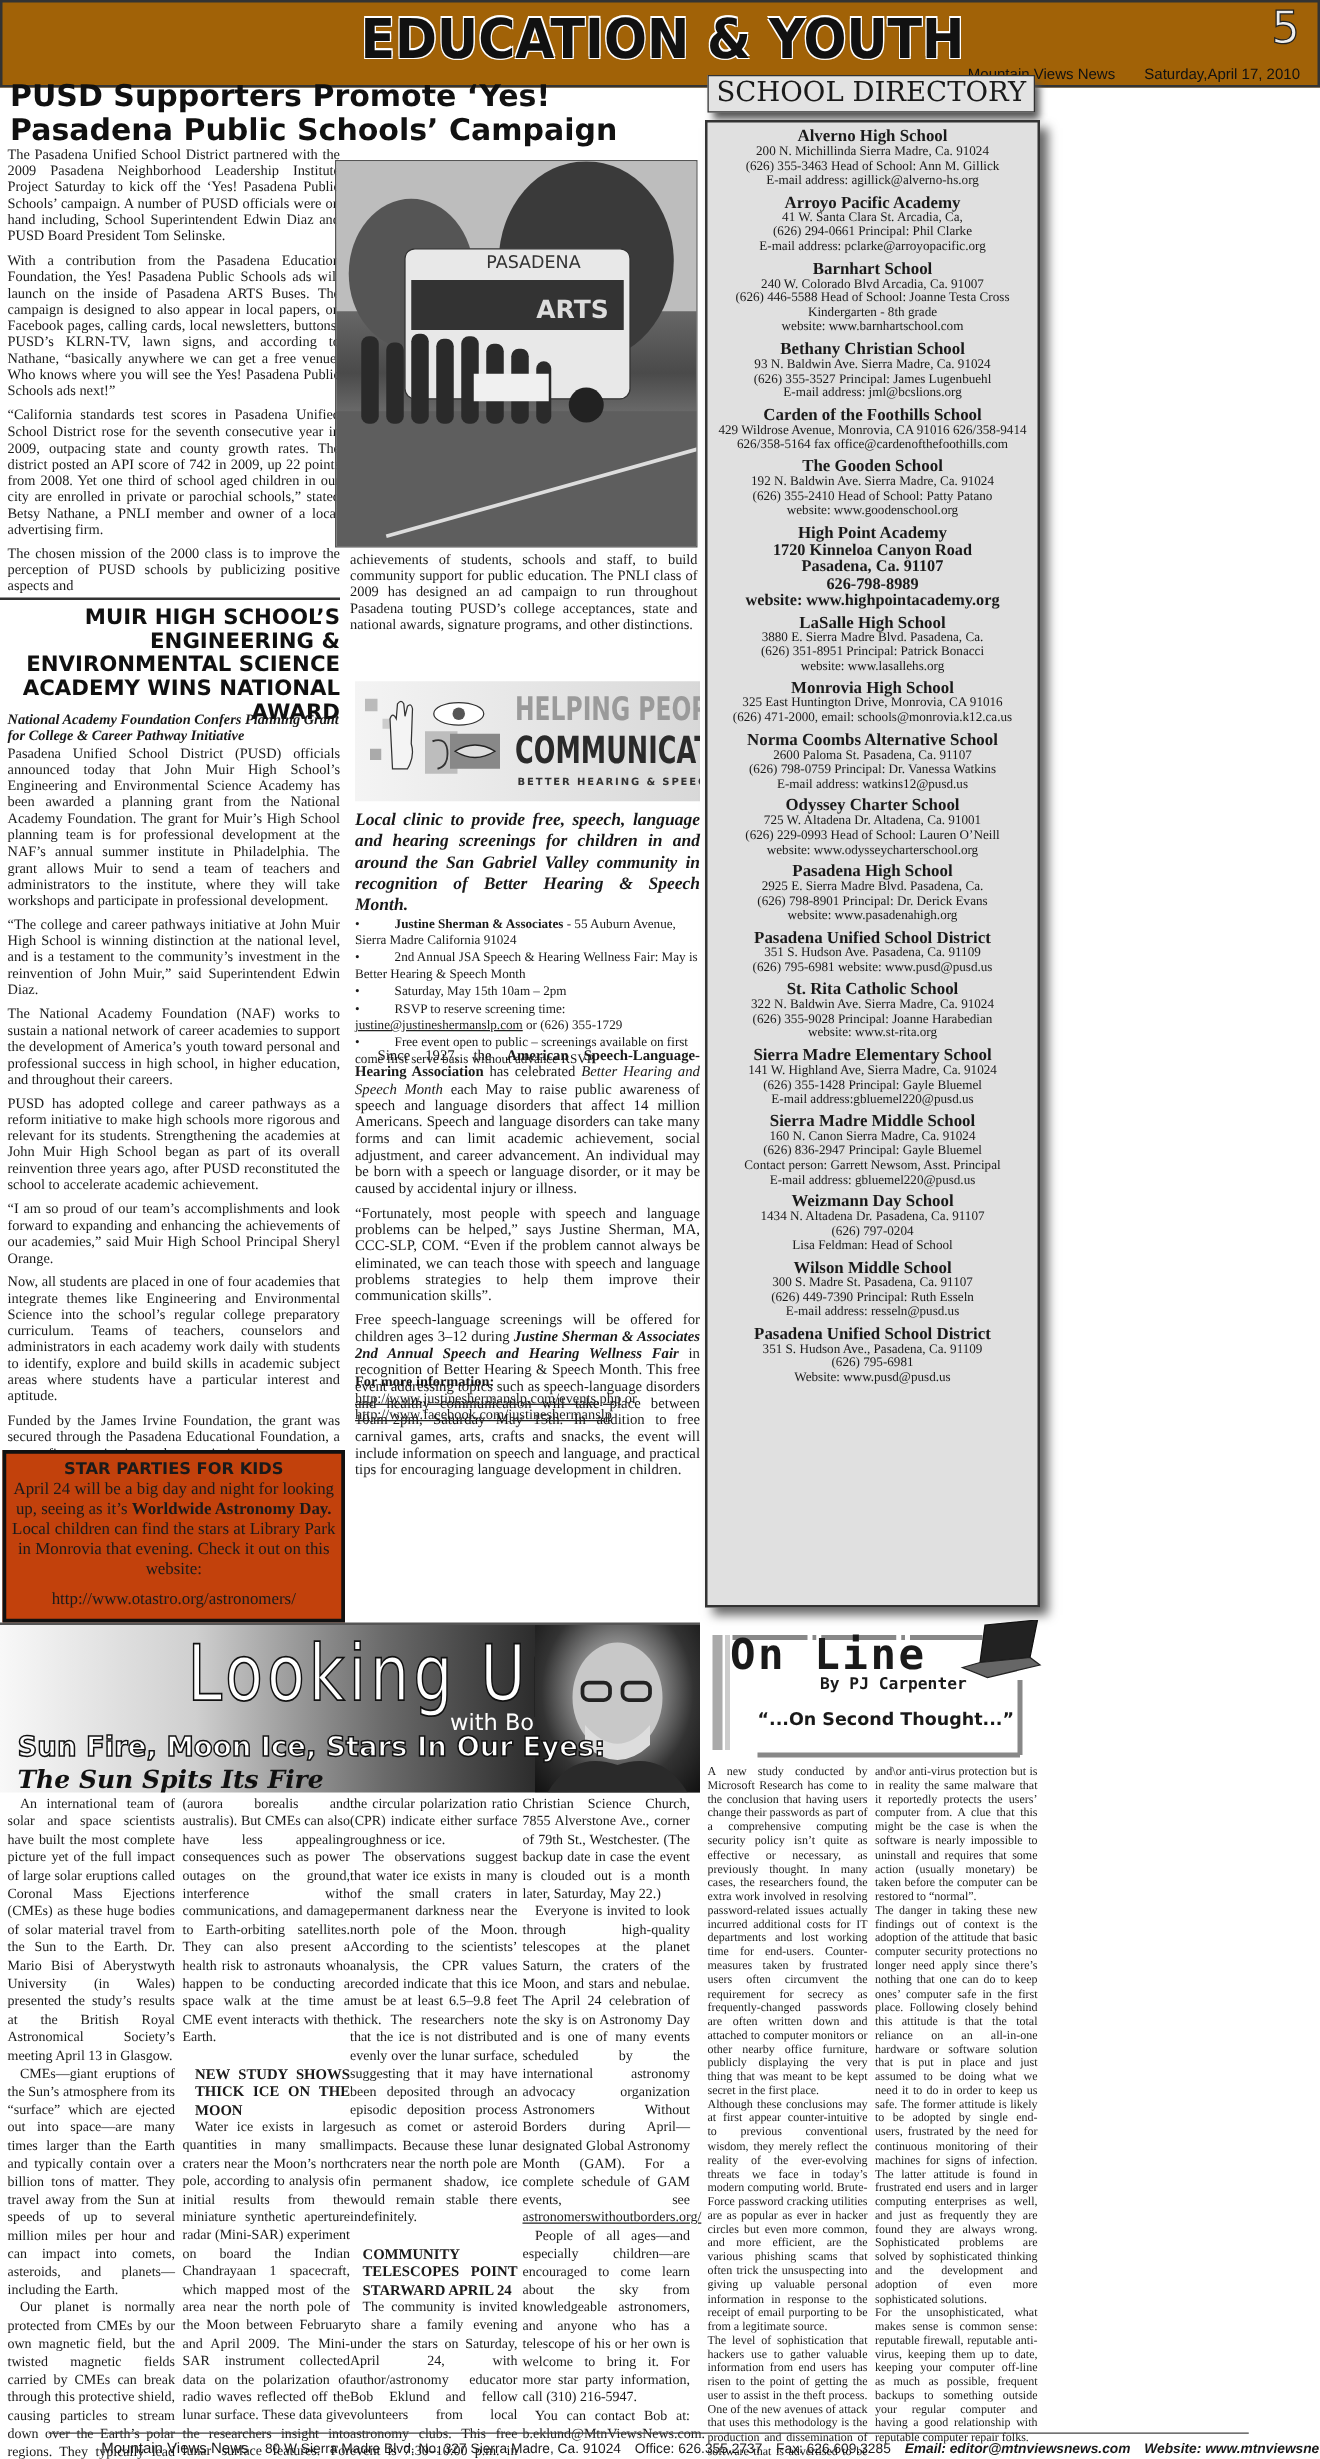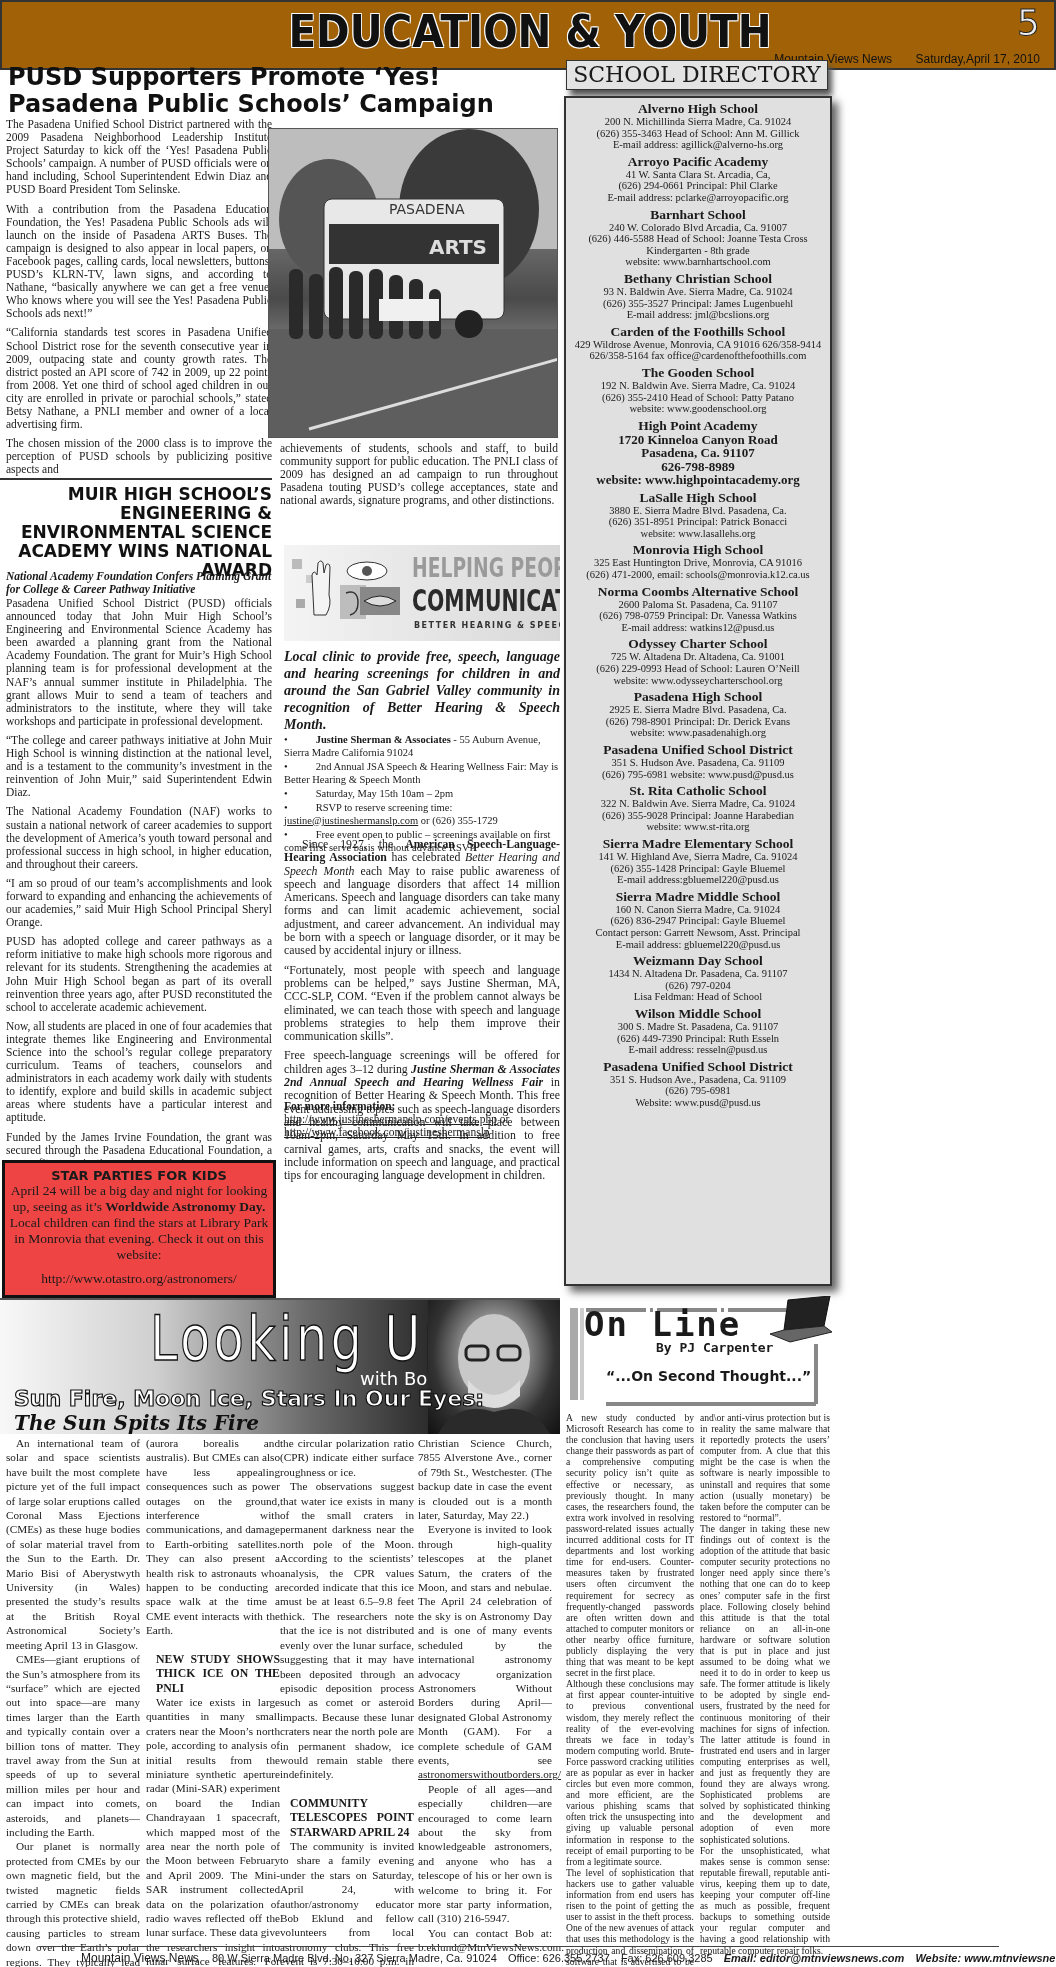--- a/index.html
+++ b/index.html
@@ -23,21 +23,21 @@
   #pusd-headline { left: 8px; top: 64px; width: 550px; font-size: 24px; line-height: 27px; }
   #pusd-col1 { left: 6px; top: 118px; width: 266px; }
   #pusd-photo { left: 268px; top: 128px; width: 290px; height: 310px; background: linear-gradient(180deg,#cfcfcf 0%,#6e6e6e 35%,#4a4a4a 55%,#888 75%,#a0a0a0 100%); border: 1px solid #555; overflow: hidden; }
   #pusd-col2 { left: 280px; top: 442px; width: 278px; }
   #pusd-divider { left: 0; top: 478px; width: 272px; height: 2px; background: #333; }
 
   #muir-headline { left: 6px; top: 485px; width: 266px; font-size: 17px; line-height: 19px; text-align: right; }
   #muir-subhead { left: 6px; top: 570px; width: 266px; font-style: italic; font-weight: bold; font-size: 11.5px; line-height: 13px; }
   #muir-body { left: 6px; top: 597px; width: 266px; }
 
-  #star-box { left: 2px; top: 1160px; width: 274px; height: 138px; border: 3px solid #111; background: #ef4444; text-align: center; padding-top: 6px; }
+  #star-box { left: 2px; top: 1160px; width: 274px; height: 138px; border: 3px solid #111; background: #c2410c; text-align: center; padding-top: 6px; }
   #star-title { font-family: "DejaVu Sans", sans-serif; font-weight: bold; font-size: 13px; line-height: 14px; }
   #star-text { font-size: 13.5px; line-height: 16px; padding: 0 4px; }
   #star-url { font-size: 13.5px; margin-top: 8px; }
 
   #hpc-banner { left: 284px; top: 545px; width: 276px; height: 96px; background: linear-gradient(90deg,#f4f4f4 0%,#e6e6e6 50%,#d8d8d8 100%); overflow: hidden; }
   #hpc-icons { left: 8px; top: 10px; width: 110px; height: 76px; }
   #hpc-line1 { left: 128px; top: 8px; font-family: "DejaVu Sans", sans-serif; font-weight: bold; font-size: 26px; color: #9a9a9a; transform: scaleX(0.72); transform-origin: left; white-space: nowrap; }
   #hpc-line2 { left: 128px; top: 38px; font-family: "DejaVu Sans", sans-serif; font-weight: bold; font-size: 30px; color: #2a2a2a; transform: scaleX(0.68); transform-origin: left; white-space: nowrap; }
   #hpc-line3 { left: 130px; top: 76px; font-family: "DejaVu Sans", sans-serif; font-weight: bold; font-size: 8px; letter-spacing: 1.5px; color: #333; white-space: nowrap; }
   #hpc-intro { left: 284px; top: 648px; width: 276px; font-style: italic; font-weight: bold; font-size: 14px; line-height: 17px; text-align: justify; }
@@ -128,22 +128,22 @@
 </div>
 <div id="pusd-col2" class="abs body-text">achievements of students, schools and staff, to build community support for public education. The PNLI class of 2009 has designed an ad campaign to run throughout Pasadena touting PUSD’s college acceptances, state and national awards, signature programs, and  other distinctions.</div>
 <div id="pusd-divider" class="abs"></div>
 
 <h2 id="muir-headline" class="abs headline">MUIR HIGH SCHOOL’S ENGINEERING &amp; ENVIRONMENTAL SCIENCE ACADEMY WINS NATIONAL AWARD</h2>
 <div id="muir-subhead" class="abs">National Academy Foundation Confers Planning Grant for College &amp; Career Pathway Initiative</div>
 <div id="muir-body" class="abs body-text">
   <p> Pasadena Unified School District (PUSD) officials announced today that John Muir High School’s Engineering and Environmental Science Academy has been awarded a planning grant from the National Academy Foundation. The grant for Muir’s High School planning team is for professional development at the NAF’s annual summer institute in Philadelphia. The grant allows Muir to send a team of teachers and administrators to the institute, where they will take workshops and participate in professional development.</p>
   <p>“The college and career pathways initiative at John Muir High School is winning distinction at the national level, and is a testament to the community’s investment in the reinvention of John Muir,” said Superintendent Edwin Diaz.</p>
   <p>The National Academy Foundation (NAF) works to sustain a national network of career academies to support the development of America’s youth toward personal and professional success in high school, in higher education, and throughout their careers.</p>
+  <p>PUSD has adopted college and career pathways as a reform initiative to make high schools more rigorous and relevant for its students.  Strengthening the academies at John Muir High School began as part of its overall reinvention three years ago, after PUSD reconstituted the school to accelerate academic achievement.</p>
   <p>“I am so proud of our team’s accomplishments and look forward to expanding and enhancing the achievements of our academies,” said Muir High School Principal Sheryl Orange.</p>
-  <p>PUSD has adopted college and career pathways as a reform initiative to make high schools more rigorous and relevant for its students.  Strengthening the academies at John Muir High School began as part of its overall reinvention three years ago, after PUSD reconstituted the school to accelerate academic achievement.</p>
   <p>Now, all students are placed in one of four academies that integrate themes like Engineering and Environmental Science into the school’s regular college preparatory curriculum. Teams of teachers, counselors and administrators in each academy work daily with students to identify, explore and build skills in academic subject areas where students have a particular interest and aptitude.</p>
   <p>Funded by the James Irvine Foundation, the grant was secured through the Pasadena Educational Foundation, a nonprofit organization whose mission is to support educational programs, students and teachers of the Pasadena Unified School District, which serves Pasadena, Altadena and Sierra Madre.</p>
 </div>
 
 <div id="star-box" class="abs">
   <div id="star-title">STAR PARTIES FOR KIDS</div>
   <div id="star-text"><span>April 24 will be a big day and night for looking up, seeing as it’s </span><b>Worldwide Astronomy Day.</b><span>  Local children can find the stars at  Library Park in Monrovia that evening.  Check it out on this website:</span></div>
   <div id="star-url">http://www.otastro.org/astronomers/</div>
 </div>
 
@@ -316,21 +316,21 @@
   <div id="lu-subhead" class="abs">The Sun Spits Its Fire</div>
 </div>
 
 <div class="abs lu-col" style="left:6px;">
   <p>An international team of solar and space scientists have built the most complete picture yet of the full impact of large solar eruptions called Coronal Mass Ejections (CMEs) as these huge bodies of solar material travel from the Sun to the Earth. Dr. Mario Bisi of Aberystwyth University (in Wales) presented the study’s results at the British Royal Astronomical Society’s meeting April 13 in Glasgow.</p>
   <p>CMEs—giant eruptions of the Sun’s atmosphere from its “surface” which are ejected out into space—are many times larger than the Earth and typically contain over a billion tons of matter.  They travel away from the Sun at speeds of up to several million miles per hour and can impact into comets, asteroids, and planets—including the Earth.</p>
   <p>Our planet is normally protected from CMEs by our own magnetic field, but the twisted magnetic fields carried by CMEs can break through this protective shield, causing particles to stream down over the Earth’s polar regions. They typically lead to displays of the northern and southern lights</p>
 </div>
 <div class="abs lu-col" style="left:146px;">
   <p style="text-indent:0">(aurora borealis and australis). But CMEs can also have less appealing consequences such as power outages on the ground, interference with communications, and damage to Earth-orbiting satellites. They can also present a health risk to astronauts who happen to be conducting a space walk at the time a CME event interacts with the Earth.</p>
-  <h4>NEW STUDY SHOWS THICK ICE ON THE PNLI</h4>
+  <h4>NEW STUDY SHOWS THICK ICE ON THE MOON</h4>
   <p>Water ice exists in large quantities in many small craters near the Moon’s north pole, according to analysis of initial results from the miniature synthetic aperture radar (Mini-SAR) experiment on board the Indian Chandrayaan 1 spacecraft, which mapped most of the area near the north pole of the Moon between February and April 2009.  The Mini-SAR instrument collected data on the polarization of radio waves reflected off the lunar surface.  These data give the researchers insight into lunar surface features. For instance, high values of</p>
 </div>
 <div class="abs lu-col" style="left:280px;">
   <p style="text-indent:0">the circular polarization ratio (CPR) indicate either surface roughness or ice.</p>
   <p>The observations suggest that water ice exists in many of the small craters in permanent darkness near the north pole of the Moon. According to the scientists’ analysis, the CPR values recorded indicate that this ice must be at least 6.5–9.8 feet thick. The researchers note that the ice is not distributed evenly over the lunar surface, suggesting that it may have been deposited through an episodic deposition process such as comet or asteroid impacts.  Because these lunar craters near the north pole are in permanent shadow, ice would remain stable there indefinitely.</p>
   <h4>COMMUNITY TELESCOPES POINT STARWARD APRIL 24</h4>
   <p>The community is invited to share a family evening under the stars on Saturday, April 24, with author/astronomy educator Bob Eklund and fellow volunteers from local astronomy clubs.  This free event is 7:30–10:00 p.m. in the parking lot of the</p>
 </div>
 <div class="abs lu-col" style="left:418px;">
   <p style="text-indent:0">Christian Science Church, 7855 Alverstone Ave., corner of 79th St., Westchester.  (The backup date in case the event is clouded out is a month later, Saturday, May 22.)</p>

